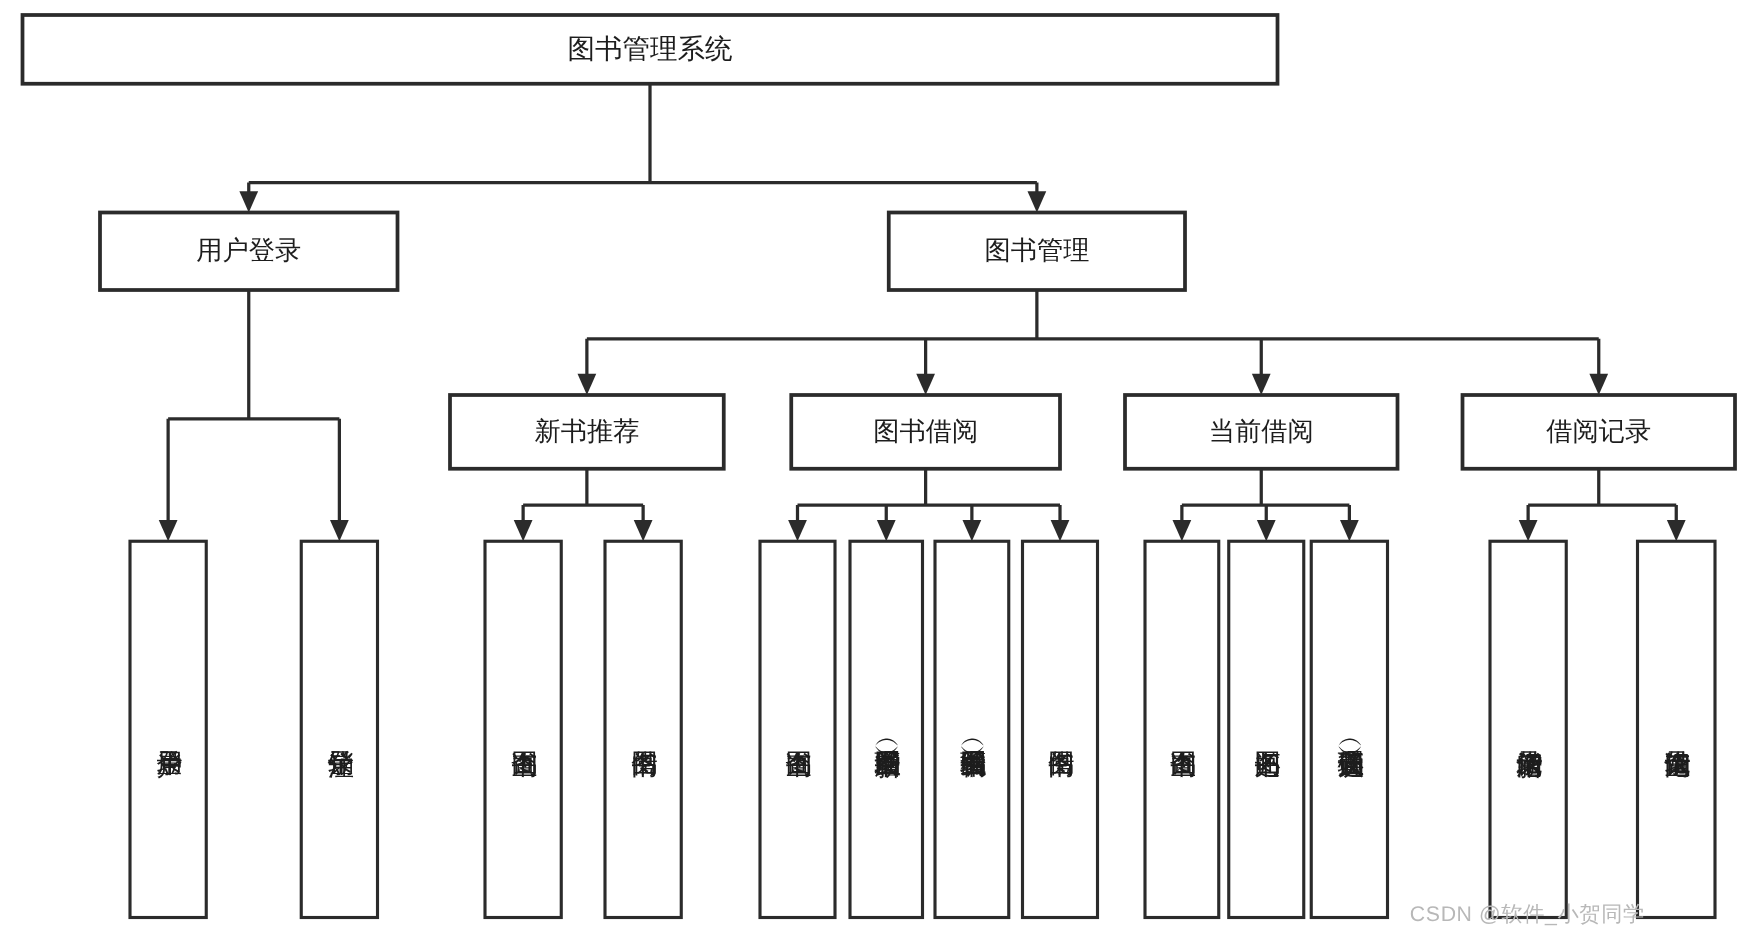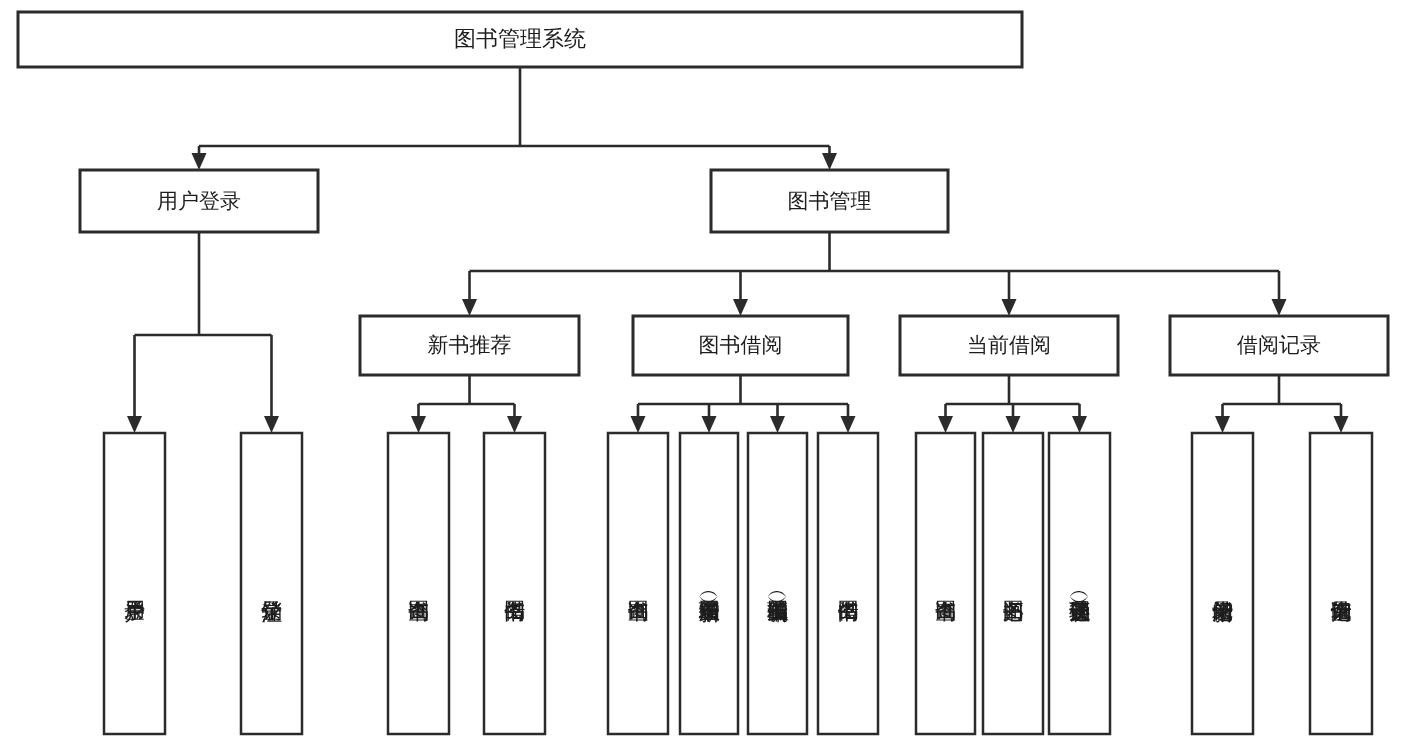--- a/index.html
+++ b/index.html
@@ -128,13 +128,14 @@
       <div class="vtext" style="left: 680px; top: 433px; width: 58px; height: 301px;">新增图书（管理员）</div>
       <div class="vtext" style="left: 748px; top: 433px; width: 59px; height: 301px;">编辑图书（管理员）</div>
       <div class="vtext" style="left: 818px; top: 433px; width: 60px; height: 301px;">借阅图书</div>
       <div class="vtext" style="left: 916px; top: 433px; width: 59px; height: 301px;">查询图书</div>
       <div class="vtext" style="left: 983px; top: 433px; width: 60px; height: 301px;">归还图书</div>
       <div class="vtext" style="left: 1049px; top: 433px; width: 61px; height: 301px;">确认归还（管理员）</div>
       <div class="vtext" style="left: 1192px; top: 433px; width: 61px; height: 301px;">新增借阅记录</div>
       <div class="vtext" style="left: 1310px; top: 433px; width: 62px; height: 301px;">查询借阅记录</div>
     </div>
 
+  <div class="watermark">CSDN @软件_小贺同学</div>
 </div>
 
 </body></html>

